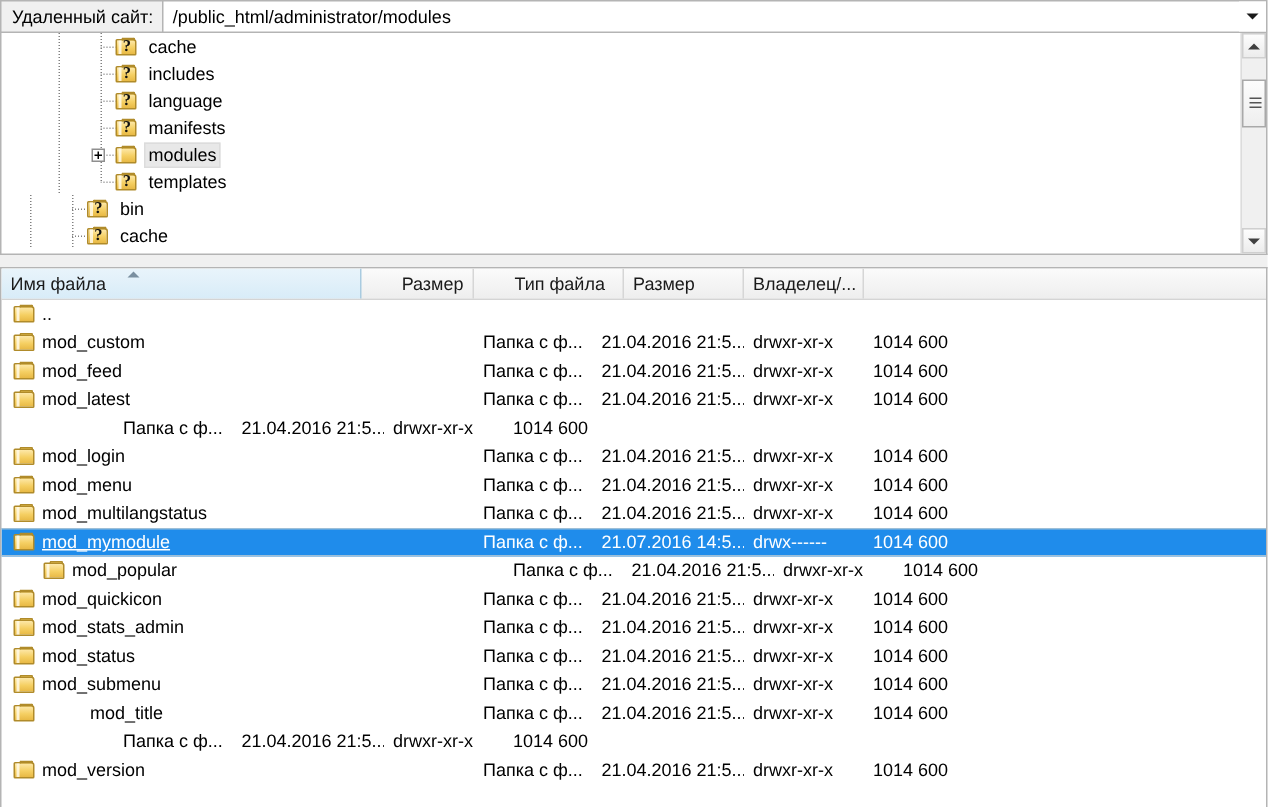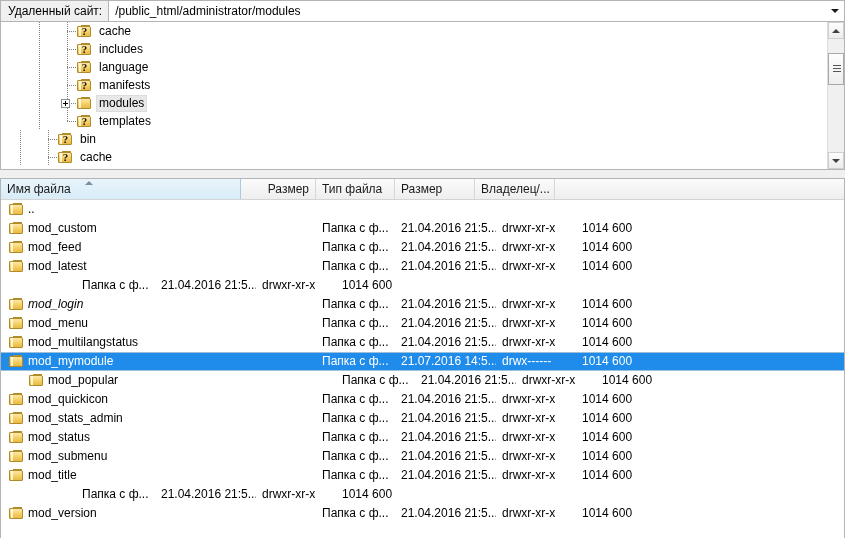--- a/index.html
+++ b/index.html
@@ -507,21 +507,21 @@
 
 <div id="list-pane">
   <div id="list-header">
       <div class="hcell sorted" style="width: 240px; flex: 0 0 240px; text-align: right;">
         <span class="sort-arrow"></span>
         <span>Имя файла</span>
       </div>
       <div class="hcell num" style="width: 75px; flex: 0 0 75px;">
         <span>Размер</span>
       </div>
-      <div class="hcell" style="width: 79px; flex: 0 0 79px;">
+      <div class="hcell" style="width: 79px; flex: 0 0 79px; margin-left: 21px;">
         <span>Тип файла</span>
       </div>
       <div class="hcell" style="width: 80px; flex: 0 0 80px;">
         <span>Размер</span>
       </div>
       <div class="hcell" style="width: 80px; flex: 0 0 80px;">
         <span>Владелец/...</span>
       </div>
       <div class="hcell filler"></div>
     </div>
@@ -642,21 +642,21 @@
         </div>
         <div class="fcell left" style="width: 80px; flex: 0 0 80px;">
           <span>drwxr-xr-x</span>
         </div>
         <div class="fcell left" style="width: 80px; flex: 0 0 80px;">
           <span>1014 600</span>
         </div>
         <div class="fcell" style="flex: 1 1 0%;"></div>
       </div>
       <div class="frow">
-        <div class="fcell name" style="width: 240px; flex: 0 0 240px; font-style: italic;">
+        <div class="fcell name" style="width: 240px; flex: 0 0 240px;">
           <span class="folder-ico">
             <span class="flap"></span>
             <span class="back"></span>
             <span class="spine"></span>
           </span>
           <span>mod_login</span>
         </div>
         <div class="fcell num" style="width: 75px; flex: 0 0 75px;">
           <span></span>
         </div>
@@ -720,21 +720,21 @@
         </div>
         <div class="fcell left" style="width: 80px; flex: 0 0 80px;">
           <span>drwxr-xr-x</span>
         </div>
         <div class="fcell left" style="width: 80px; flex: 0 0 80px;">
           <span>1014 600</span>
         </div>
         <div class="fcell" style="flex: 1 1 0%;"></div>
       </div>
       <div class="frow selected">
-        <div class="fcell name" style="width: 240px; flex: 0 0 240px;">
+        <div class="fcell name" style="width: 240px; flex: 0 0 240px; text-decoration: underline;">
           <span class="folder-ico">
             <span class="flap"></span>
             <span class="back"></span>
             <span class="spine"></span>
           </span>
           <span>mod_mymodule</span>
         </div>
         <div class="fcell num" style="width: 75px; flex: 0 0 75px;">
           <span></span>
         </div>
@@ -876,21 +876,21 @@
         </div>
         <div class="fcell left" style="width: 80px; flex: 0 0 80px;">
           <span>drwxr-xr-x</span>
         </div>
         <div class="fcell left" style="width: 80px; flex: 0 0 80px;">
           <span>1014 600</span>
         </div>
         <div class="fcell" style="flex: 1 1 0%;"></div>
       </div>
       <div class="frow">
-        <div class="fcell name" style="width: 240px; flex: 0 0 240px;">
+        <div class="fcell name" style="width: 240px; flex: 0 0 240px; gap: 32px;">
           <span class="folder-ico">
             <span class="flap"></span>
             <span class="back"></span>
             <span class="spine"></span>
           </span>
           <span>mod_title</span>
         </div>
         <div class="fcell num" style="width: 75px; flex: 0 0 75px;">
           <span></span>
         </div>

